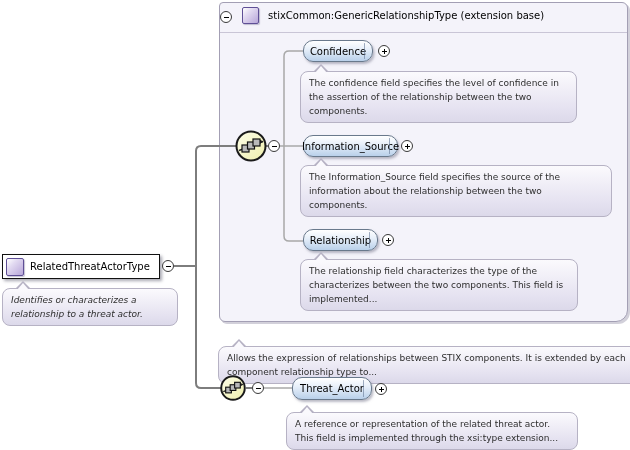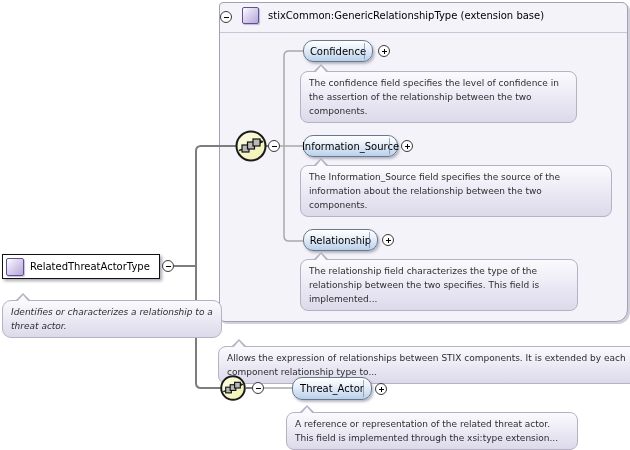--- a/index.html
+++ b/index.html
@@ -148,28 +148,28 @@
 <div class="abs element" style="left:303px;top:135px;width:95px;height:22px;">
   <span>Information_Source</span>
 </div>
 <div class="abs toggle plus" style="left:401px;top:140px;"></div>
 <div class="abs doc" style="left:300px;top:165px;width:312px;">The Information_Source field specifies the source of the information about the relationship between the two components.</div>
 
 <div class="abs element" style="left:303px;top:229px;width:75px;height:22px;">
   <span>Relationship</span>
 </div>
 <div class="abs toggle plus" style="left:382px;top:234px;"></div>
-<div class="abs doc" style="left:300px;top:259px;width:278px;">The relationship field characterizes the type of the relationship between the two specifies. This field is implemented...</div>
+<div class="abs doc" style="left:300px;top:259px;width:278px;">The relationship field characterizes the type of the characterizes between the two components. This field is implemented...</div>
 
 <div class="abs root-box">
   <div class="type-square" style="width:16px;height:16px;"></div>
   <span class="root-label">RelatedThreatActorType</span>
 </div>
 <div class="abs toggle" style="left:162px;top:260px;"></div>
-<div class="abs doc italic" style="left:2px;top:300px;width:220px;border-radius:9px;">Identifies or characterizes a relationship to a threat actor.</div>
+<div class="abs doc italic" style="left:2px;top:288px;width:176px;">Identifies or characterizes a relationship to a threat actor.</div>
 
 <div class="abs doc" style="left:218px;top:346px;width:462px;">Allows the expression of relationships between STIX components. It is extended by each component relationship type to...</div>
 
 <svg class="abs seq-circle" style="left:220px;top:375px;" width="26" height="26" viewBox="0 0 32 32">
   <circle cx="16" cy="16" r="14.5" fill="url(#yg)" stroke="#1a1a1a" stroke-width="2.4"></circle>
   <line x1="4" y1="20.5" x2="28" y2="11.5" stroke="#222" stroke-width="1.6"></line>
   <polygon points="9,17.5 13,19 9.5,21.5" fill="#222"></polygon>
   <polygon points="24.5,9.5 28.5,11.5 25,13.8" fill="#222"></polygon>
   <rect x="7" y="15" width="7" height="7" fill="#b9b9b9" stroke="#111" stroke-width="1.4"></rect>
   <rect x="12.5" y="12" width="7" height="7" fill="#b9b9b9" stroke="#111" stroke-width="1.4"></rect>

